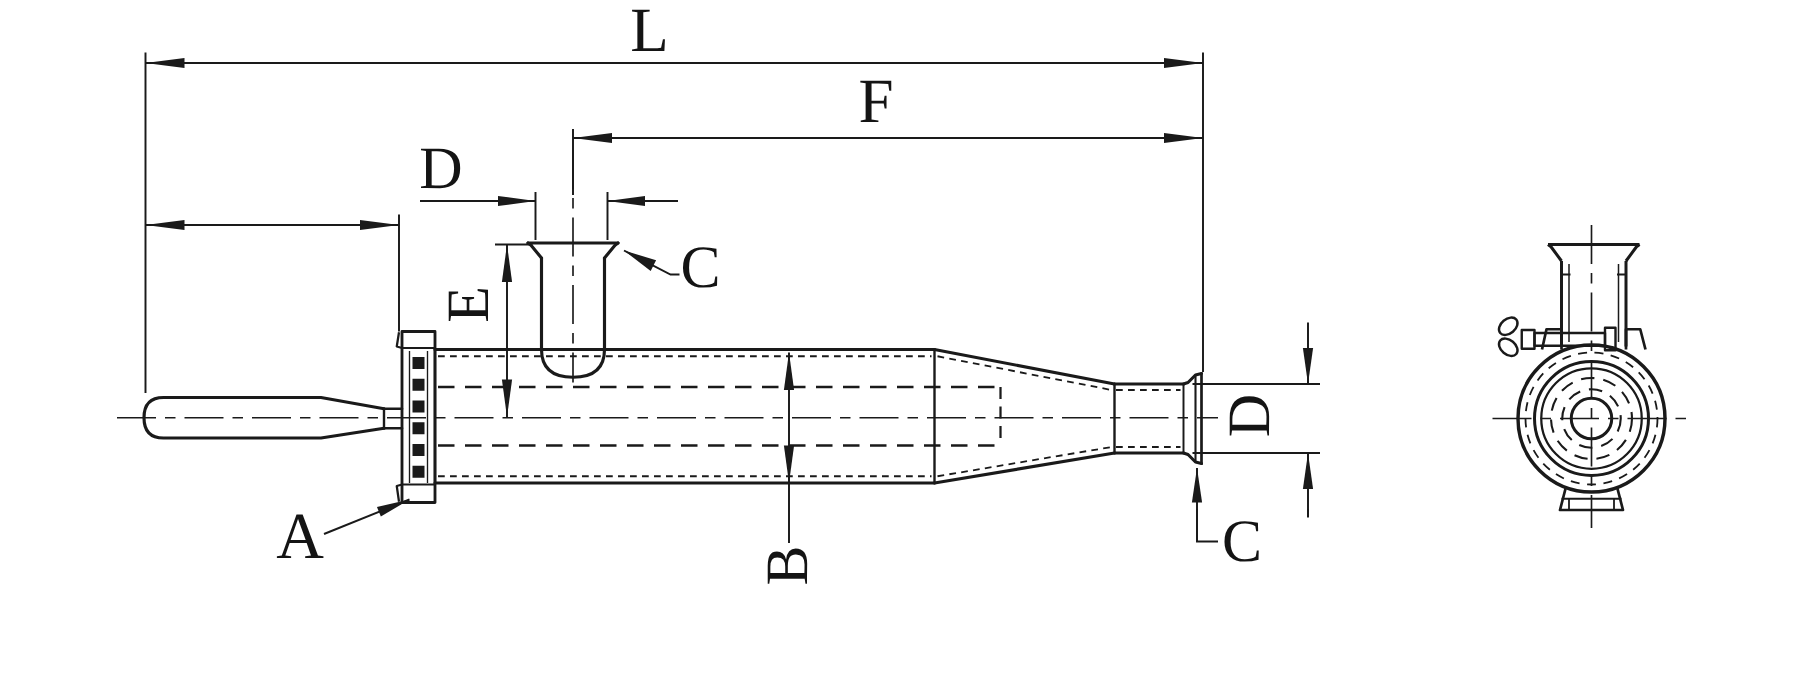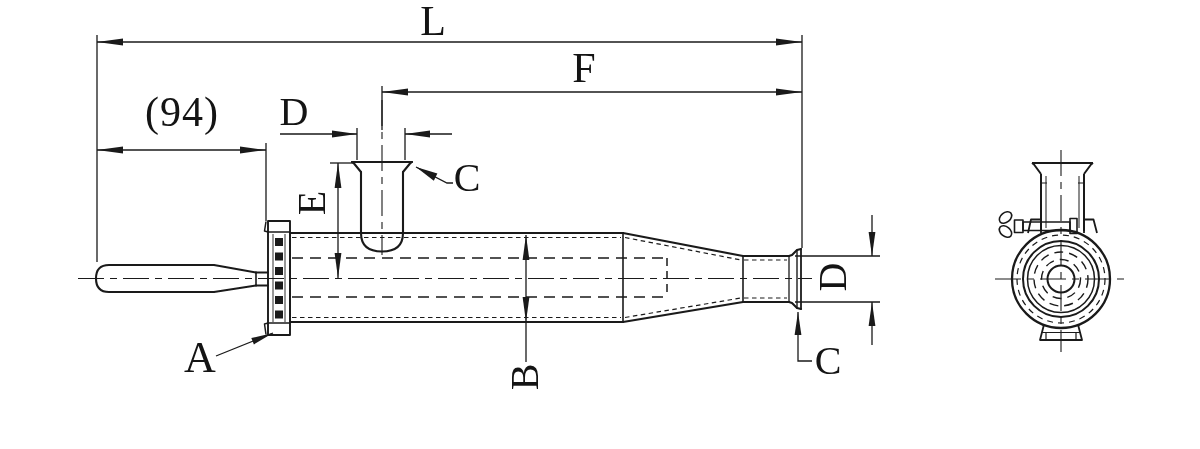--- a/index.html
+++ b/index.html
@@ -161,21 +161,20 @@
         <polygon points="872,302 868.6,326 875.4,326"></polygon>
         <polygon points="416,167 437.4,173.5 433.8,180.7"></polygon>
         <polygon points="798,312 794.6,335 801.4,335"></polygon>
         <polygon points="273,333 253.9,344.4 251.3,338"></polygon>
       </g>
     </g>
   </svg>
 
   <span class="dim-label big" style="left:433px;top:21px">L</span>
   <span class="dim-label big" style="left:584px;top:68px">F</span>
-  <span class="dim-label paren" style="left:182px;top:112px">(94)</span>
   <span class="dim-label" style="left:294px;top:112px">D</span>
   <span class="dim-label" style="left:467px;top:178px">C</span>
   <span class="dim-label rot" style="left:312px;top:203px">E</span>
   <span class="dim-label rot" style="left:525px;top:377px">B</span>
   <span class="dim-label" style="left:200px;top:358px;font-size:44px">A</span>
   <span class="dim-label rot" style="left:833px;top:277px">D</span>
   <span class="dim-label" style="left:828px;top:361px">C</span>
 
 </div>
 

